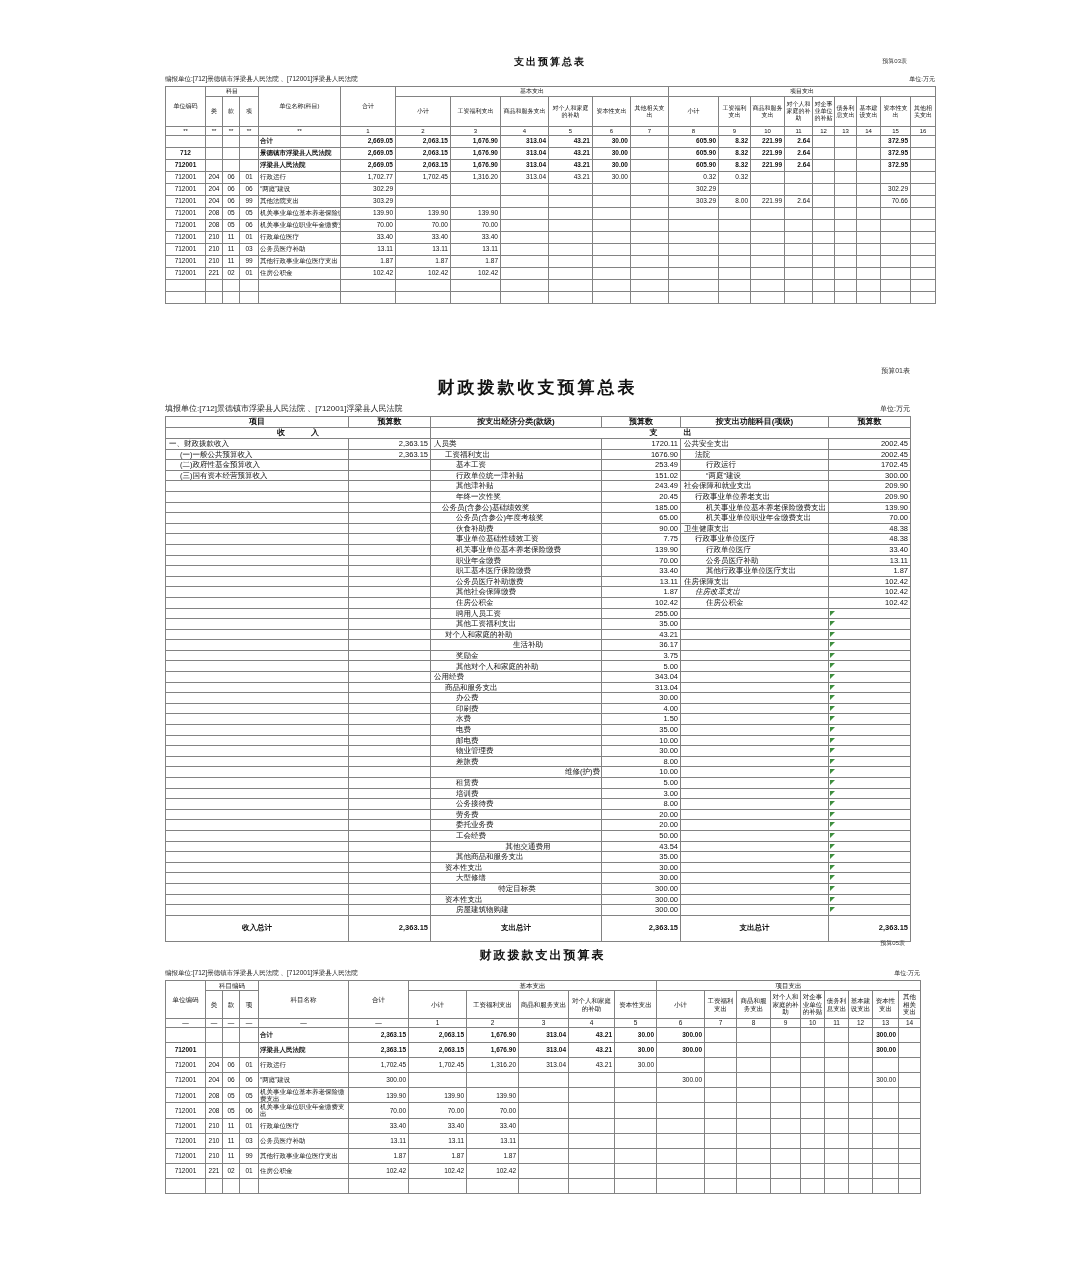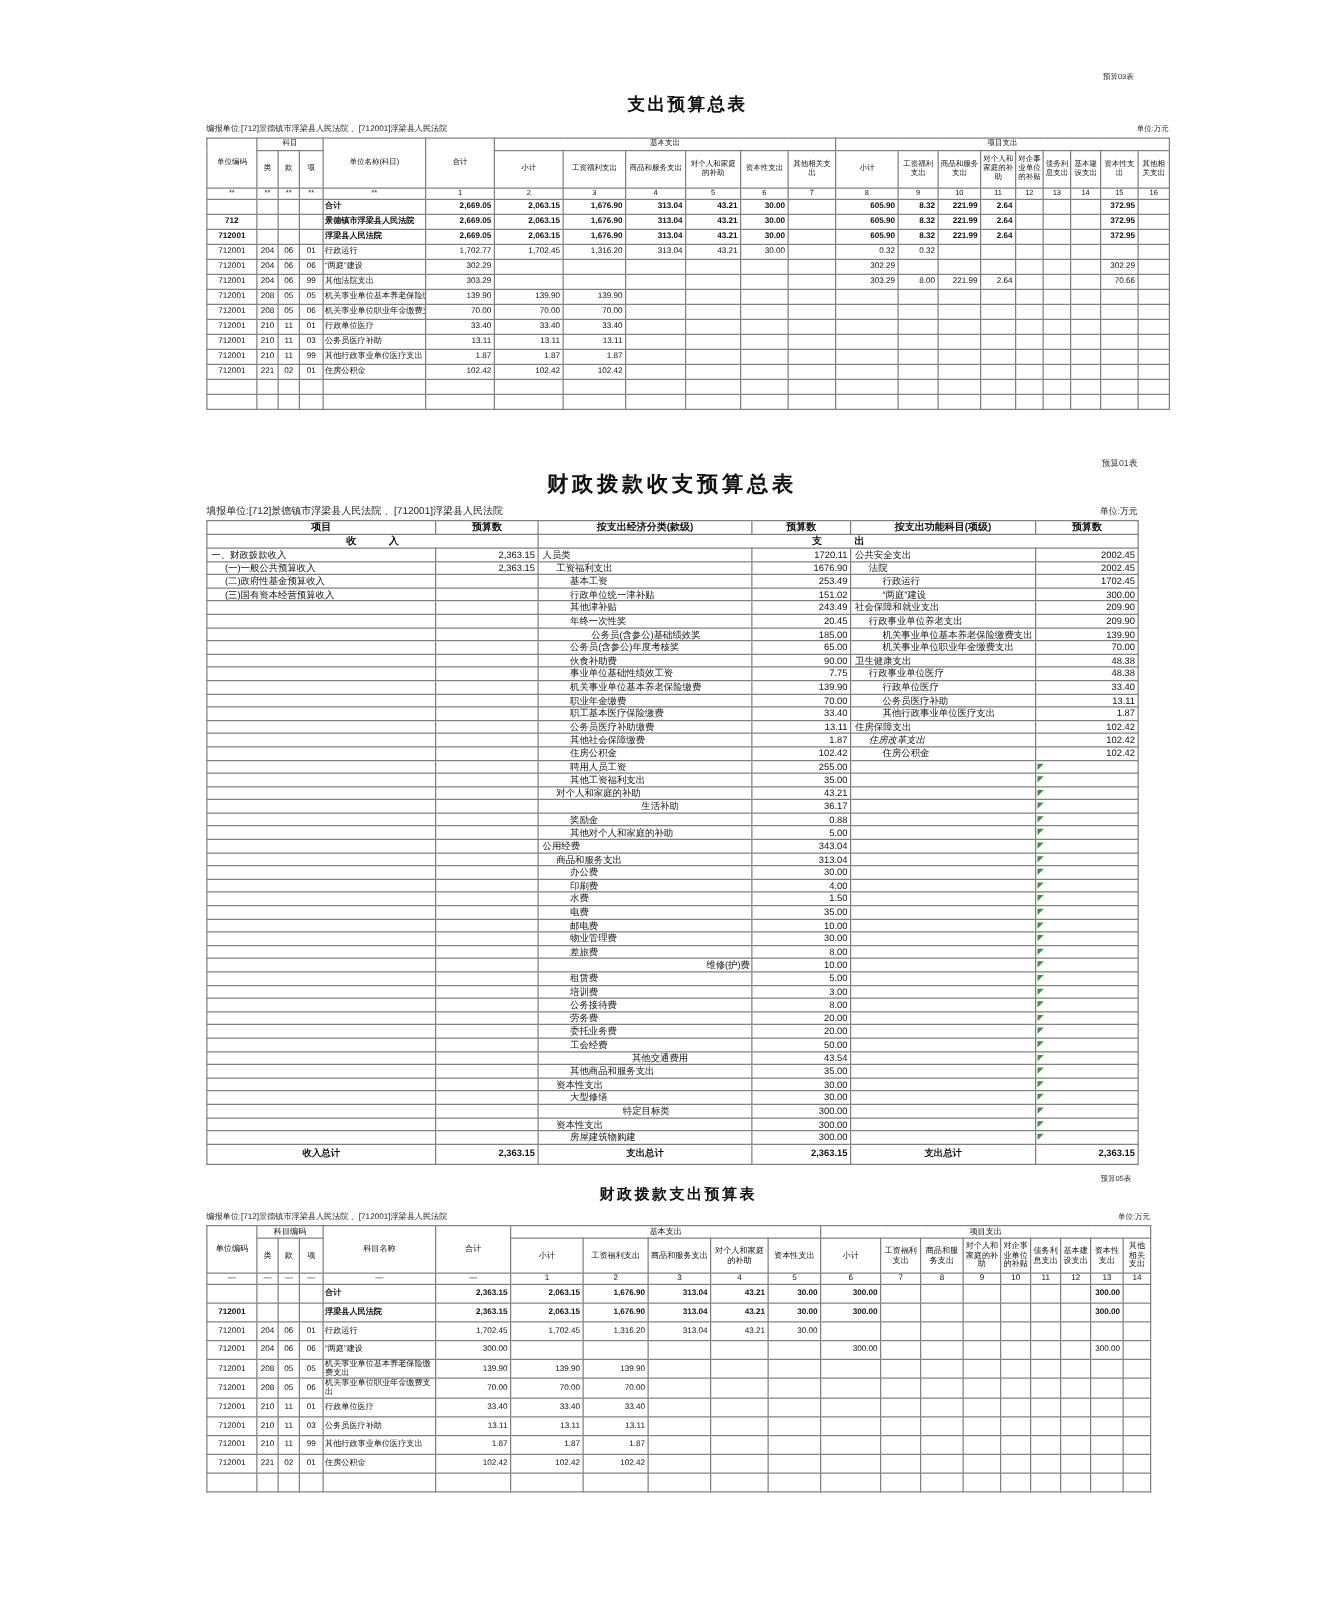--- a/index.html
+++ b/index.html
@@ -18,21 +18,21 @@
   th,td{border:1px solid #828282;padding:0 1px;overflow:hidden;box-sizing:border-box;}
   th{font-weight:normal;text-align:center;vertical-align:middle;}
   td.num{text-align:right;white-space:nowrap;padding-right:2px;}
   td.code{text-align:center;white-space:nowrap;}
   td.nm{text-align:left;white-space:nowrap;}
   tr.bold td{font-weight:bold;}
 
   
   #t1{left:165px;top:55px;width:770px;}
   #t1 .corner-label{right:28px;top:2px;}
-  #t1 .sheet-title{margin-top:20px;font-size:14px;}
+  #t1 .sheet-title{margin-top:0;font-size:10px;}
   #t1 .meta-line{margin-top:6px;font-size:6.5px;}
   #t1 .meta-unit{font-size:6px;}
   #t1 table{margin-top:2px;}
   #t1 th{font-size:6px;line-height:1.15;}
   #t1 .marker-row th{height:9px;font-size:6px;}
   #t1 tbody td{height:12px;font-size:6.5px;line-height:1;}
   #t1 thead tr.gr th{height:10px;}
   #t1 thead tr.lb th{height:30px;}
 
   
@@ -41,21 +41,21 @@
   #t2 .sheet-title{margin-top:14px;font-size:17px;letter-spacing:3px;}
   #t2 .meta-line{margin-top:4px;font-size:8px;}
   #t2 .meta-unit{font-size:7px;}
   #t2 table{margin-top:2px;}
   #t2 th{font-size:8px;font-weight:bold;height:11px;line-height:1;}
   #t2 th.spread{letter-spacing:26px;text-indent:26px;}
   #t2 tbody td{height:10.6px;font-size:7.5px;line-height:1;white-space:nowrap;}
   #t2 td.fv{position:relative;}
   #t2 .tick{position:absolute;left:1px;top:2px;width:0;height:0;
             border-top:5px solid #3f8f3f;border-right:5px solid transparent;}
-  #t2 tr.totals td{font-weight:bold;height:16px;}
+  #t2 tr.totals td{font-weight:bold;height:26px;}
   #t2 td.ctr{text-align:center;}
 
   
   #t3{left:165px;top:935px;width:755px;}
   #t3 .corner-label{right:15px;top:4px;}
   #t3 .sheet-title{margin-top:12px;font-size:12px;font-family:Liberation Serif, serif;}
   #t3 .meta-line{margin-top:5px;font-size:6.5px;}
   #t3 .meta-unit{font-size:6px;}
   #t3 table{margin-top:2px;}
   #t3 th{font-size:6.5px;line-height:1.15;}
@@ -557,21 +557,21 @@
             <td class="nm" style="padding-left: 3px;"></td>
             <td class="num"></td>
             <td class="nm" style="padding-left: 25px;">年终一次性奖</td>
             <td class="num">20.45</td>
             <td class="nm" style="padding-left: 14px;">行政事业单位养老支出</td>
             <td class="num fv">209.90</td>
           </tr>
           <tr>
             <td class="nm" style="padding-left: 3px;"></td>
             <td class="num"></td>
-            <td class="nm" style="padding-left: 42px;">公务员(含参公)基础绩效奖</td>
+            <td class="nm" style="padding-left: 11px;">公务员(含参公)基础绩效奖</td>
             <td class="num">185.00</td>
             <td class="nm" style="padding-left: 25px;">机关事业单位基本养老保险缴费支出</td>
             <td class="num fv">139.90</td>
           </tr>
           <tr>
             <td class="nm" style="padding-left: 3px;"></td>
             <td class="num"></td>
             <td class="nm" style="padding-left: 25px;">公务员(含参公)年度考核奖</td>
             <td class="num">65.00</td>
             <td class="nm" style="padding-left: 25px;">机关事业单位职业年金缴费支出</td>
@@ -678,21 +678,21 @@
             <td class="num">36.17</td>
             <td class="nm" style="padding-left: 3px;"></td>
             <td class="num fv">
               <i class="tick"></i>
             </td>
           </tr>
           <tr>
             <td class="nm" style="padding-left: 3px;"></td>
             <td class="num"></td>
             <td class="nm" style="padding-left: 25px;">奖励金</td>
-            <td class="num">0.88</td>
+            <td class="num">3.75</td>
             <td class="nm" style="padding-left: 3px;"></td>
             <td class="num fv">
               <i class="tick"></i>
             </td>
           </tr>
           <tr>
             <td class="nm" style="padding-left: 3px;"></td>
             <td class="num"></td>
             <td class="nm" style="padding-left: 25px;">其他对个人和家庭的补助</td>
             <td class="num">5.00</td>

